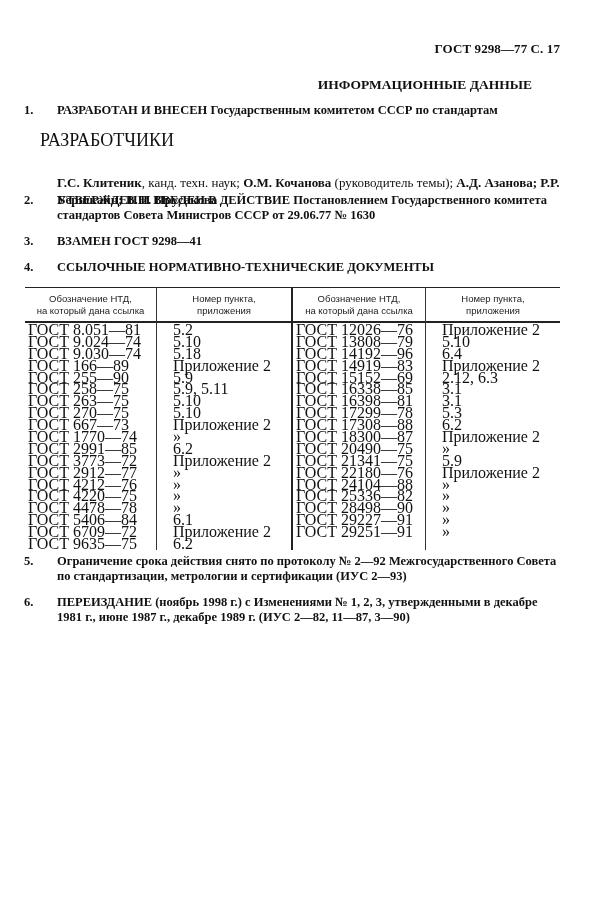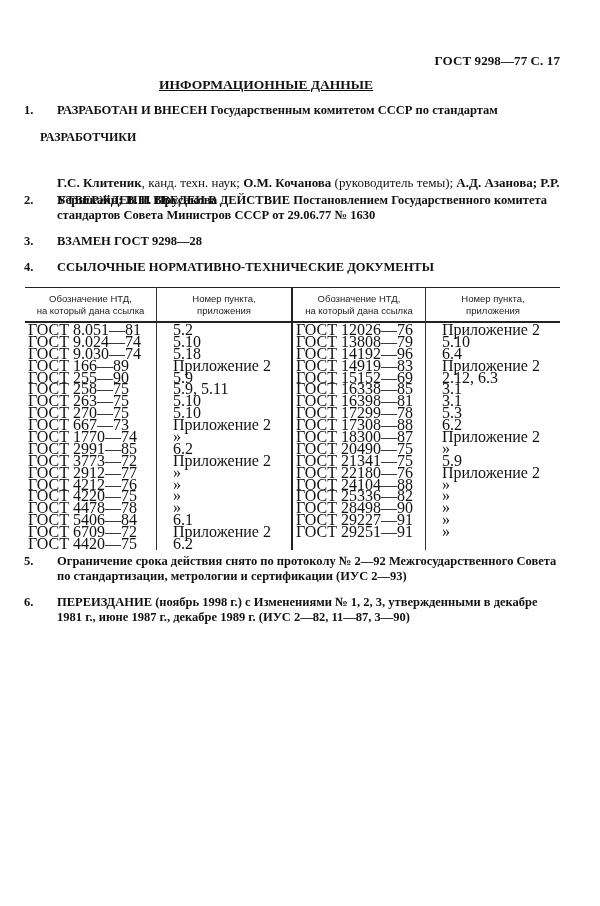--- a/index.html
+++ b/index.html
@@ -2,34 +2,34 @@
 <html><head>
 <meta charset="utf-8">
 <style>
   html, body { margin: 0; padding: 0; background: #ffffff; }
   body {
     width: 600px; height: 906px; position: relative; overflow: hidden;
     font-family: "Liberation Serif", "DejaVu Serif", serif; color: #111;
   }
   .abs { position: absolute; }
   .running-header {
-    top: 41px; right: 40px; font-weight: bold; font-size: 13px; letter-spacing: 0.1px; margin-top: 12px;
+    top: 41px; right: 40px; font-weight: bold; font-size: 13px; letter-spacing: 0.1px;
   }
   .doc-title {
-    top: 77px; left: 0; width: 532px; text-align: center;
-    font-weight: bold; font-size: 13.5px; text-decoration: underline;
+    top: 77px; left: 0; width: 532px; text-align: right;
+    font-weight: bold; font-size: 13.5px;
   }
   .item {
     left: 24px; width: 540px; font-size: 12.5px; line-height: 15px;
   }
   .item .num { position: absolute; left: 0; top: 0; font-weight: bold; }
   .item .body { margin-left: 33px; display: block; }
   .b { font-weight: bold; }
   .n { font-weight: normal; }
-  .devs-heading { left: 40px; top: 130px; font-weight: bold; font-size: 12px; }
+  .devs-heading { left: 40px; top: 130px; font-weight: normal; font-size: 18px; }
   .devs-list { left: 57px; top: 174px; width: 510px; font-size: 13px; line-height: 17px; }
 
   
   .tbl { left: 25px; top: 287px; width: 535px; height: 263px; }
   .tbl .hline { position: absolute; left: 0; width: 535px; height: 0; border-top: 1.3px solid #222; }
   .tbl .vline { position: absolute; width: 0; border-left: 1px solid #333; }
   .tbl .vline.thick { border-left: 2px solid #222; }
   .th {
     position: absolute; top: 6px; font-family: "Liberation Sans", "DejaVu Sans", sans-serif;
     font-size: 9.5px; line-height: 12px; text-align: center; color: #222;
@@ -58,21 +58,21 @@
 
 <div class="abs item" style="top:193px;">
   <span class="num">2.</span>
   <span class="body b">
     <span>УТВЕРЖДЕН И ВВЕДЕН В ДЕЙСТВИЕ</span><span> Постановлением Государственного комитета стандартов Совета Министров СССР от 29.06.77 № 1630</span>
   </span>
 </div>
 
 <div class="abs item" style="top:234px;">
   <span class="num">3.</span>
-  <span class="body b">ВЗАМЕН ГОСТ 9298—28</span>
+  <span class="body b">ВЗАМЕН ГОСТ 9298—41</span>
 </div>
 
 <div class="abs item" style="top:260px;">
   <span class="num">4.</span>
   <span class="body b">ССЫЛОЧНЫЕ НОРМАТИВНО-ТЕХНИЧЕСКИЕ ДОКУМЕНТЫ</span>
 </div>
 
 <div class="abs tbl">
   <div class="hline" style="top:0;"></div>
   <div class="hline" style="top:34px;border-top-width:2px;"></div>
@@ -109,21 +109,21 @@
     <div>ГОСТ 667—73</div>
     <div>ГОСТ 1770—74</div>
     <div>ГОСТ 2991—85</div>
     <div>ГОСТ 3773—72</div>
     <div>ГОСТ 2912—77</div>
     <div>ГОСТ 4212—76</div>
     <div>ГОСТ 4220—75</div>
     <div>ГОСТ 4478—78</div>
     <div>ГОСТ 5406—84</div>
     <div>ГОСТ 6709—72</div>
-    <div>ГОСТ 4420—75</div>
+    <div>ГОСТ 9635—75</div>
   </div>
 
   <div class="col-rows" style="left:148px;">
     <div>5.2</div>
     <div>5.10</div>
     <div>5.18</div>
     <div>Приложение 2</div>
     <div>5.9</div>
     <div>5.9, 5.11</div>
     <div>5.10</div>

